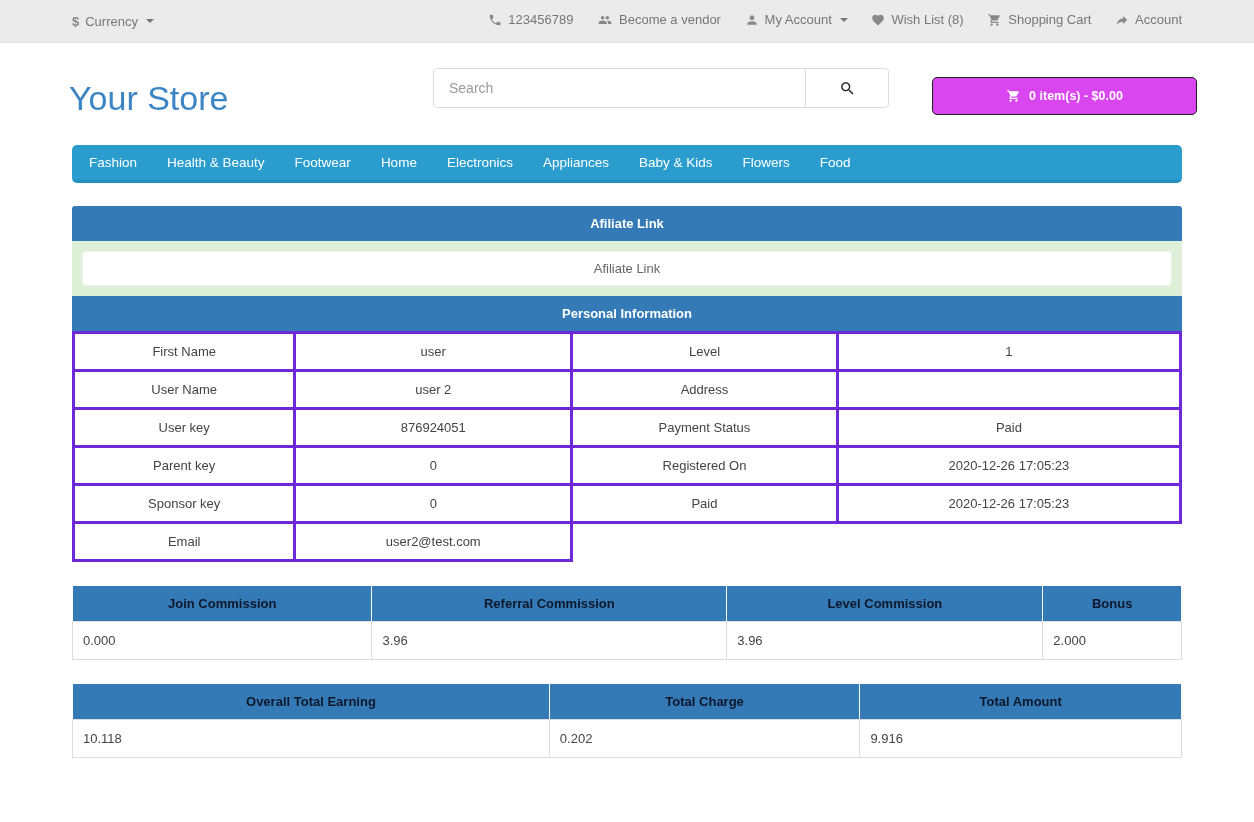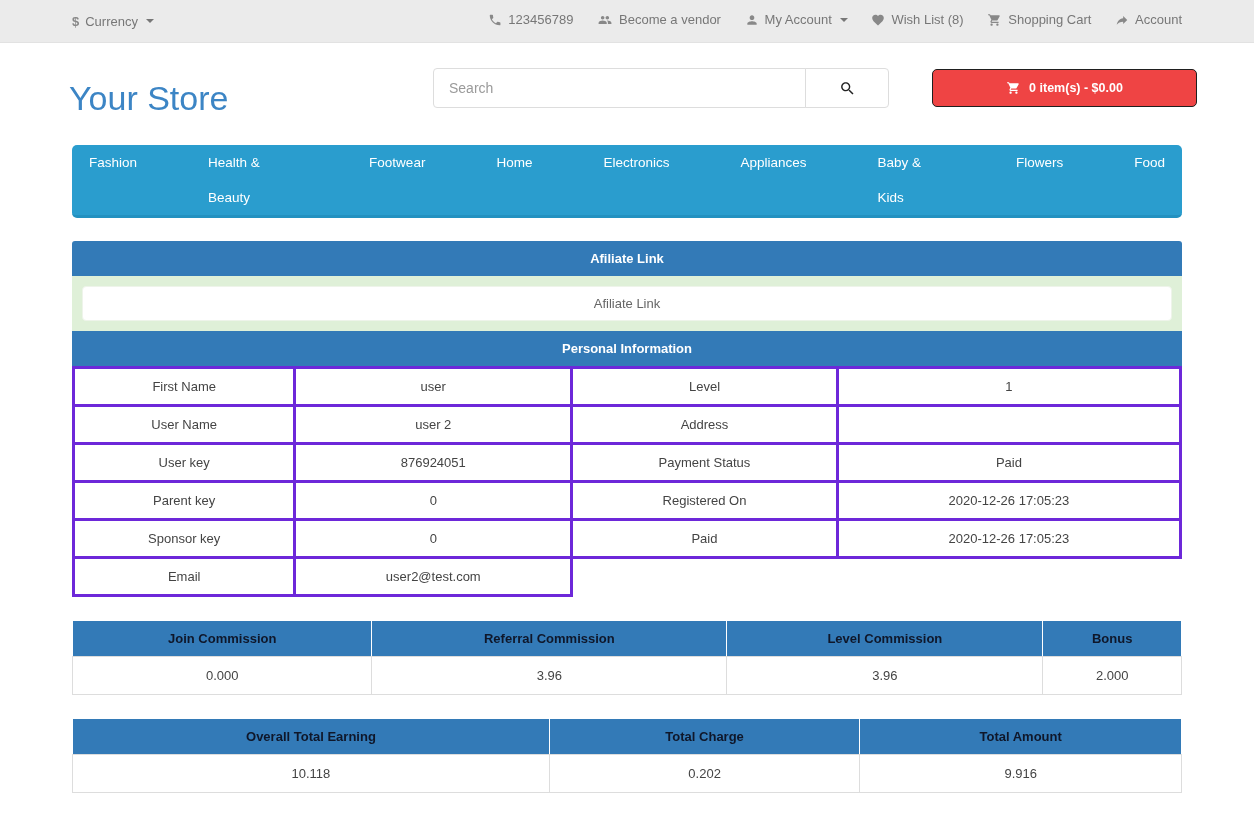--- a/index.html
+++ b/index.html
@@ -18,42 +18,42 @@
 
   
   .header-inner { display:flex; align-items:flex-start; padding:25px 0 28px; }
   .logo-wrap { width:376px; }
   .logo { font-size:34px; font-weight:400; color:#3c85c5; margin:12px 12px 0; line-height:1.1; text-decoration:none; display:inline-block; cursor:pointer; }
   .search-group { display:flex; width:456px; height:40px; }
   .search-group input { flex:1; border:1px solid #ddd; border-right:1px solid #ddd; border-radius:4px 0 0 4px; padding:0 15px; font-size:14px; color:#555; outline:none; font-family:Liberation Sans, sans-serif; }
   .search-group input::placeholder { color:#9a9a9a; }
   .search-group button { width:84px; margin-left:-1px; border:1px solid #ddd; background:#fff; border-radius:0 4px 4px 0; cursor:pointer; display:flex; align-items:center; justify-content:center; }
   .search-group button svg { fill:#222; }
-  .cart-btn { margin-left:auto; width:265px; height:38px; margin-top:1px; background:#ef4444; color:#fff; border:1px solid #1f1f1f; border-radius:5px; font-weight:bold; font-size:12.5px; display:flex; align-items:center; justify-content:center; gap:8px; cursor:pointer; font-family:"Liberation Sans",sans-serif; }
+  .cart-btn { margin-left:auto; width:265px; height:38px; margin-top:9px; background:#d946ef; color:#fff; border:1px solid #1f1f1f; border-radius:5px; font-weight:bold; font-size:12.5px; display:flex; align-items:center; justify-content:center; gap:8px; cursor:pointer; font-family:"Liberation Sans",sans-serif; }
   .cart-btn svg { fill:#fff; }
 
   
   .navbar { background:#2a9dce; border-bottom:3px solid #2391c0; border-radius:5px; }
-  .navbar ul { list-style:none; margin:0; padding:0 2px; display:flex;gap:41px; }
+  .navbar ul { list-style:none; margin:0; padding:0 2px; display:flex; }
   .navbar a { display:block; padding:0 15px; line-height:35px; color:#fff; font-size:13.5px; text-decoration:none; cursor:pointer; }
 
   
   .content { margin-top:23px; padding-bottom:45px; }
   .panel-heading { background:#337ab7; color:#fff; font-weight:bold; font-size:13px; text-align:center; padding:10px; }
   .panel-heading.rounded-top { border-radius:3px 3px 0 0; }
   .green-body { background:#dff0d8; padding:10px; }
   .affiliate-box { background:#fff; border:1px solid #eef4ea; border-radius:4px; padding:9px; text-align:center; font-size:13px; color:#666; cursor:pointer; }
 
   table.info-table { width:100%; border-collapse:collapse; background:#fff; font-size:13px; }
   table.info-table td { border:3px solid #6d28d9; padding:10px; text-align:center; color:#444; height:37px; }
   table.info-table td.borderless { border:none; }
 
   table.data-table { width:100%; border-collapse:collapse; margin-top:23px; font-size:13px; }
   table.data-table th { background:#337ab7; color:#0f172a; font-weight:bold; text-align:center; padding:10px; border:1px solid #fff; border-bottom:1px solid #ddd; }
-  table.data-table td { border:1px solid #ddd; padding:11px 18px; text-align:center; color:#444; height:38px; }
+  table.data-table td { border:1px solid #ddd; padding:11px 10px; color:#444; height:38px; }
 </style>
 </head>
 <body>
 
 <div class="topbar">
   <div class="container topbar-inner">
     <div class="topbar-left">
       <span class="tb-item">
         <span class="cur-symbol">$</span>
         <span>Currency</span>

